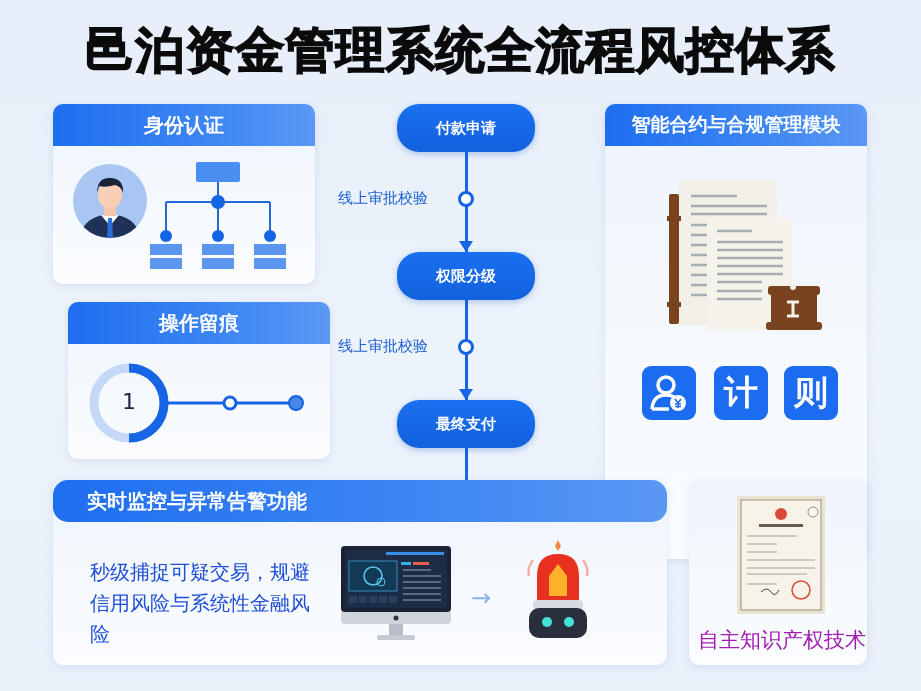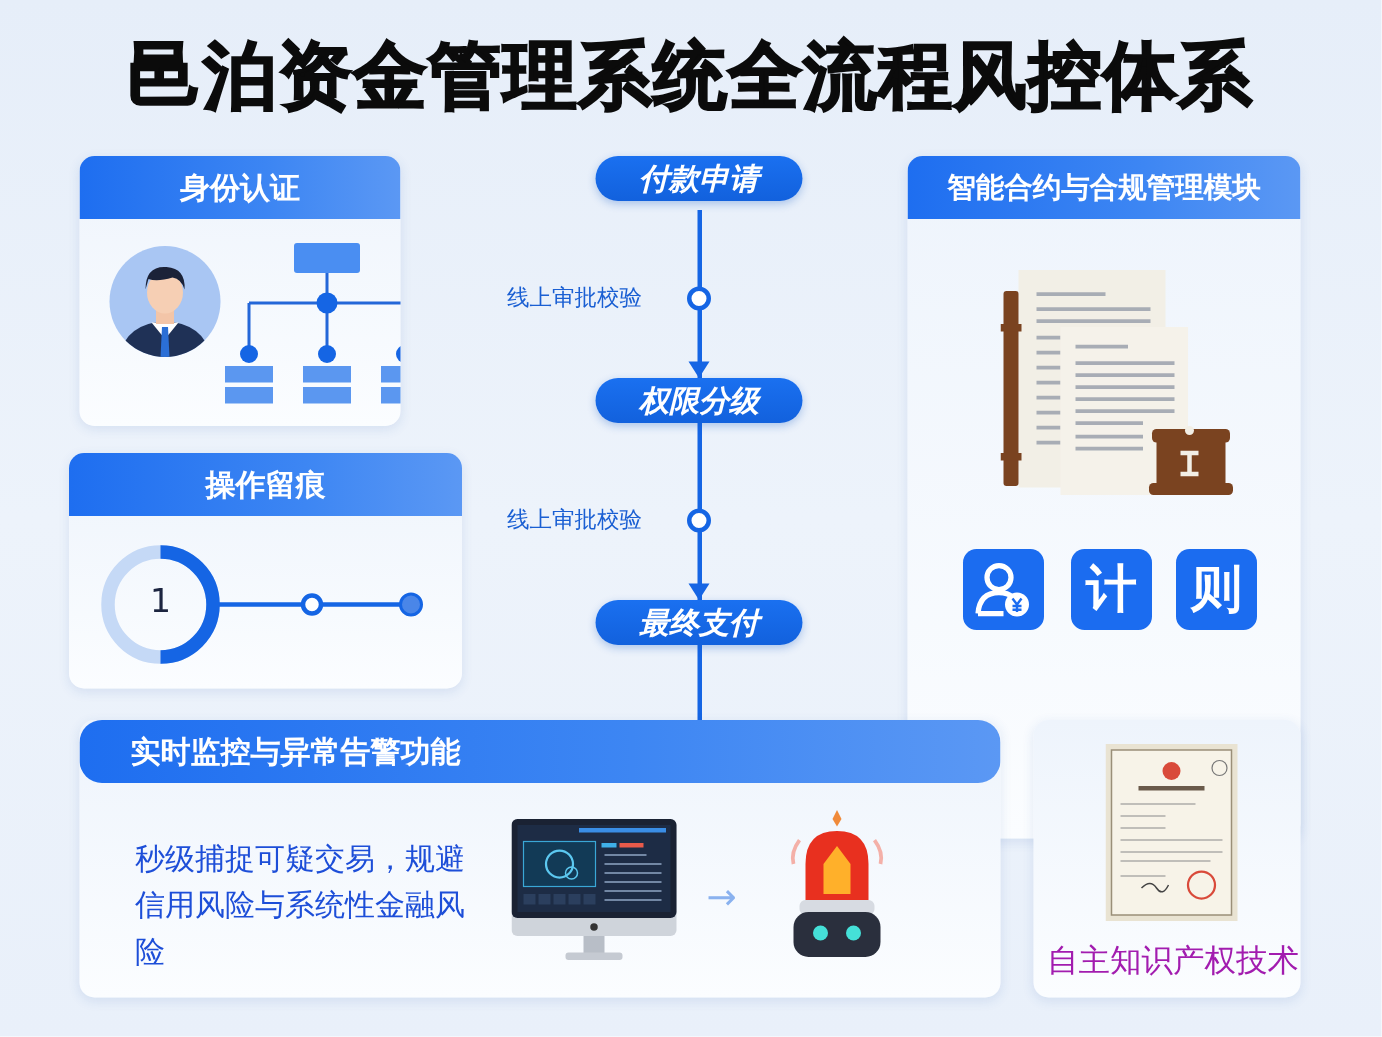--- a/index.html
+++ b/index.html
@@ -19,44 +19,43 @@
     border-radius: 10px; overflow: hidden;
     box-shadow: 0 2px 8px rgba(40,90,170,0.12);
   }
   .card-head {
     height: 42px; background: linear-gradient(90deg,#1e6ef0 0%,#3d86f3 60%,#5b98f4 100%);
     color: #fff; font-size: 20px; font-weight: bold; display: flex; align-items: center; justify-content: center;
   }
   .card-head.left { justify-content: flex-start; padding-left: 34px; border-radius: 15px; }
   
   .pill {
-    position: absolute; width: 138px; height: 30px; border-radius: 22px;
+    position: absolute; width: 138px; height: 48px; border-radius: 22px;
     background: linear-gradient(180deg,#1a70f0,#1261dd);
-    color: #fff; font-size: 20px; font-weight: bold; display: flex; align-items: center; justify-content: center;
+    color: #fff; font-size: 15px; font-weight: bold; display: flex; align-items: center; justify-content: center;
     box-shadow: 0 2px 6px rgba(20,90,200,0.3);
-    font-style: italic;
   }
   .vline { position: absolute; width: 3px; background: #1565e4; left: 465px; }
   .arrow { position: absolute; left: 459px; width: 0; height: 0; border-left: 7px solid transparent; border-right: 7px solid transparent; border-top: 11px solid #1565e4; }
   .ring { position: absolute; left: 458px; width: 16px; height: 16px; border-radius: 50%; border: 3px solid #1565e4; background: #fff; }
   .step-label { position: absolute; left: 338px; font-size: 15px; color: #1a5fd3; }
   .sq-btn {
     position: absolute; width: 54px; height: 54px; border-radius: 9px;
     background: #1b6cf0; color: #fff; font-size: 34px; font-weight: bold;
     display: flex; align-items: center; justify-content: center;
   }
   .desc { position: absolute; left: 90px; top: 557px; width: 220px; font-size: 20px; line-height: 31px; color: #1d4ed8; }
   .ip-label { position: absolute; left: 690px; top: 626px; width: 176px; text-align: right; font-size: 21px; color: #a21caf; }
 </style>
 </head>
 <body>
 
 <div class="title">邑泊资金管理系统全流程风控体系</div>
 
-<div class="card" style="left:53px;top:104px;width:214px;height:180px;">
+<div class="card" style="left:53px;top:104px;width:262px;height:180px;">
   <div class="card-head">身份认证</div>
   <svg width="78" height="78" viewBox="0 0 78 78" style="position:absolute;left:18px;top:58px;">
     <circle cx="39" cy="39" r="37" fill="#a9c6f3"></circle>
     <clipPath id="av">
         <circle cx="39" cy="39" r="37"></circle>
       </clipPath>
     <g clip-path="url(#av)">
       <path d="M8 80 Q10 54 39 52 Q68 54 70 80 Z" fill="#1f3156"></path>
       <path d="M30 53 L39 64 L48 53 Z" fill="#fff"></path>
       <path d="M37 56 L41 56 L42 76 L39 79 L36 76 Z" fill="#2b6fd6"></path>
@@ -77,21 +76,21 @@
     <circle cx="121" cy="76" r="6" fill="#1565e4"></circle>
     <rect x="1" y="84" width="32" height="11" fill="#5b97f0"></rect>
       <rect x="1" y="98" width="32" height="11" fill="#5b97f0"></rect>
     <rect x="53" y="84" width="32" height="11" fill="#5b97f0"></rect>
       <rect x="53" y="98" width="32" height="11" fill="#5b97f0"></rect>
     <rect x="105" y="84" width="32" height="11" fill="#5b97f0"></rect>
       <rect x="105" y="98" width="32" height="11" fill="#5b97f0"></rect>
   </svg>
 </div>
 
-<div class="card" style="left:46px;top:302px;width:262px;height:157px;">
+<div class="card" style="left:68px;top:302px;width:262px;height:157px;">
   <div class="card-head">操作留痕</div>
   <svg width="240" height="90" viewBox="0 0 240 90" style="position:absolute;left:16px;top:56px;">
     <circle cx="45" cy="45" r="35" fill="none" stroke="#c5d9f6" stroke-width="9"></circle>
     <path d="M45 10 A35 35 0 0 1 45 80" fill="none" stroke="#1565e4" stroke-width="9"></path>
     <line x1="84" y1="45" x2="212" y2="45" stroke="#1565e4" stroke-width="3"></line>
     <circle cx="146" cy="45" r="6" fill="#fff" stroke="#1565e4" stroke-width="3"></circle>
     <circle cx="212" cy="45" r="7" fill="#4a86e8" stroke="#1565e4" stroke-width="2"></circle>
   </svg>
   <div style="position:absolute;left:54px;top:87px;font-size:22px;color:#1c2540;">1</div>
 </div>

